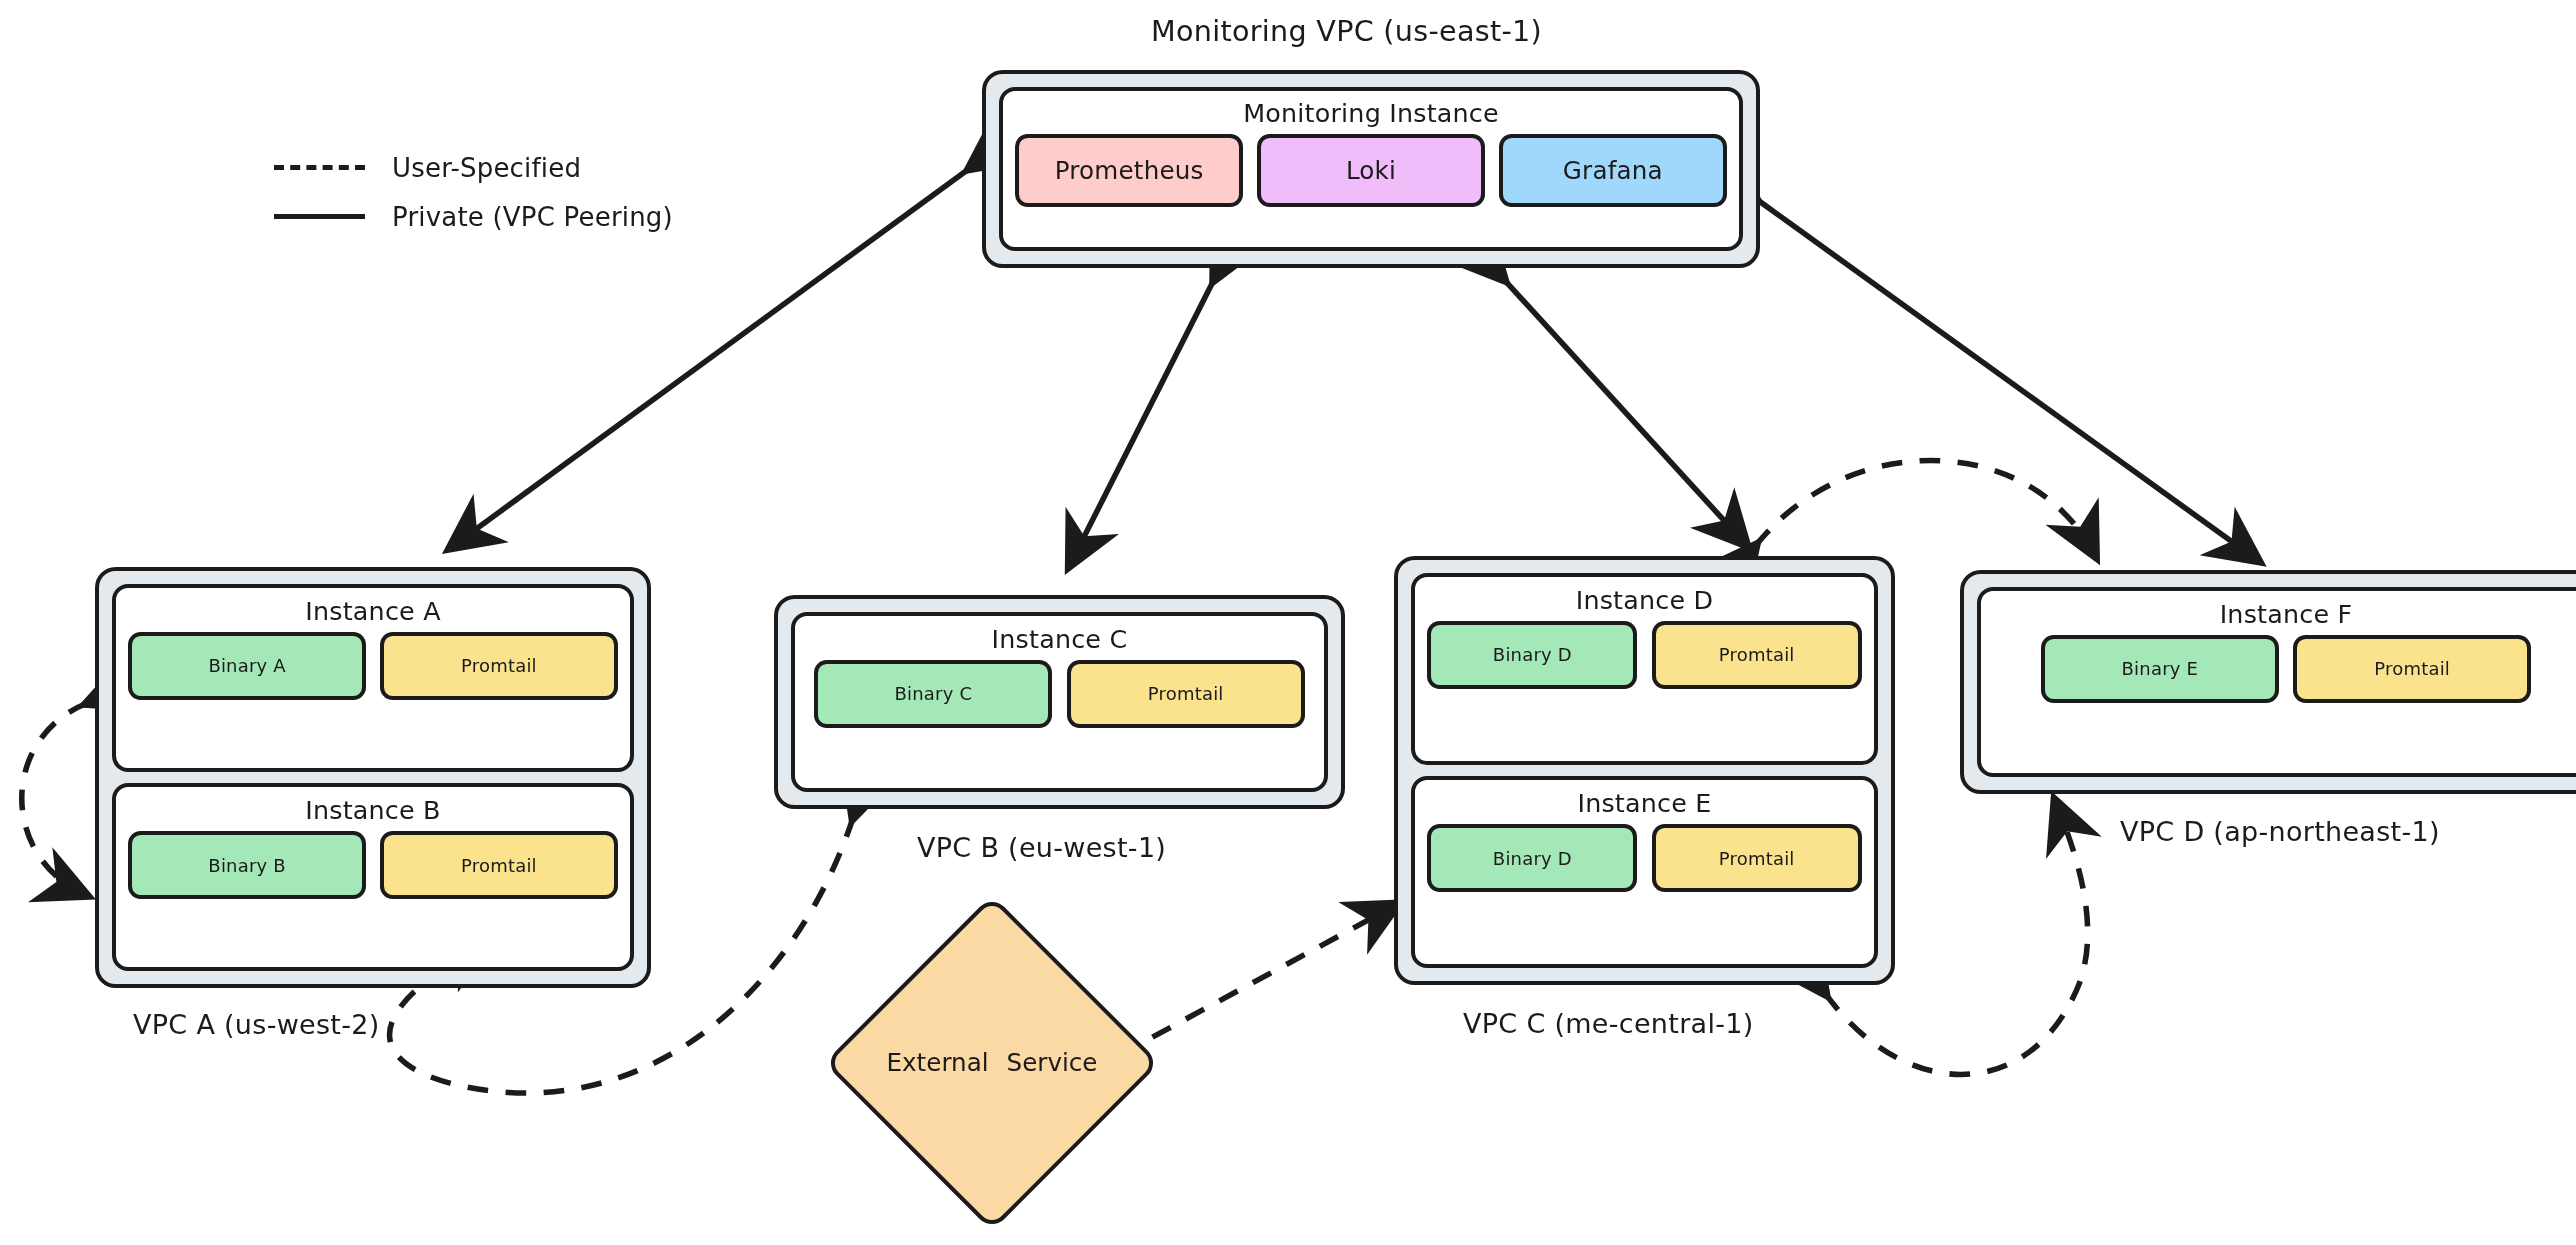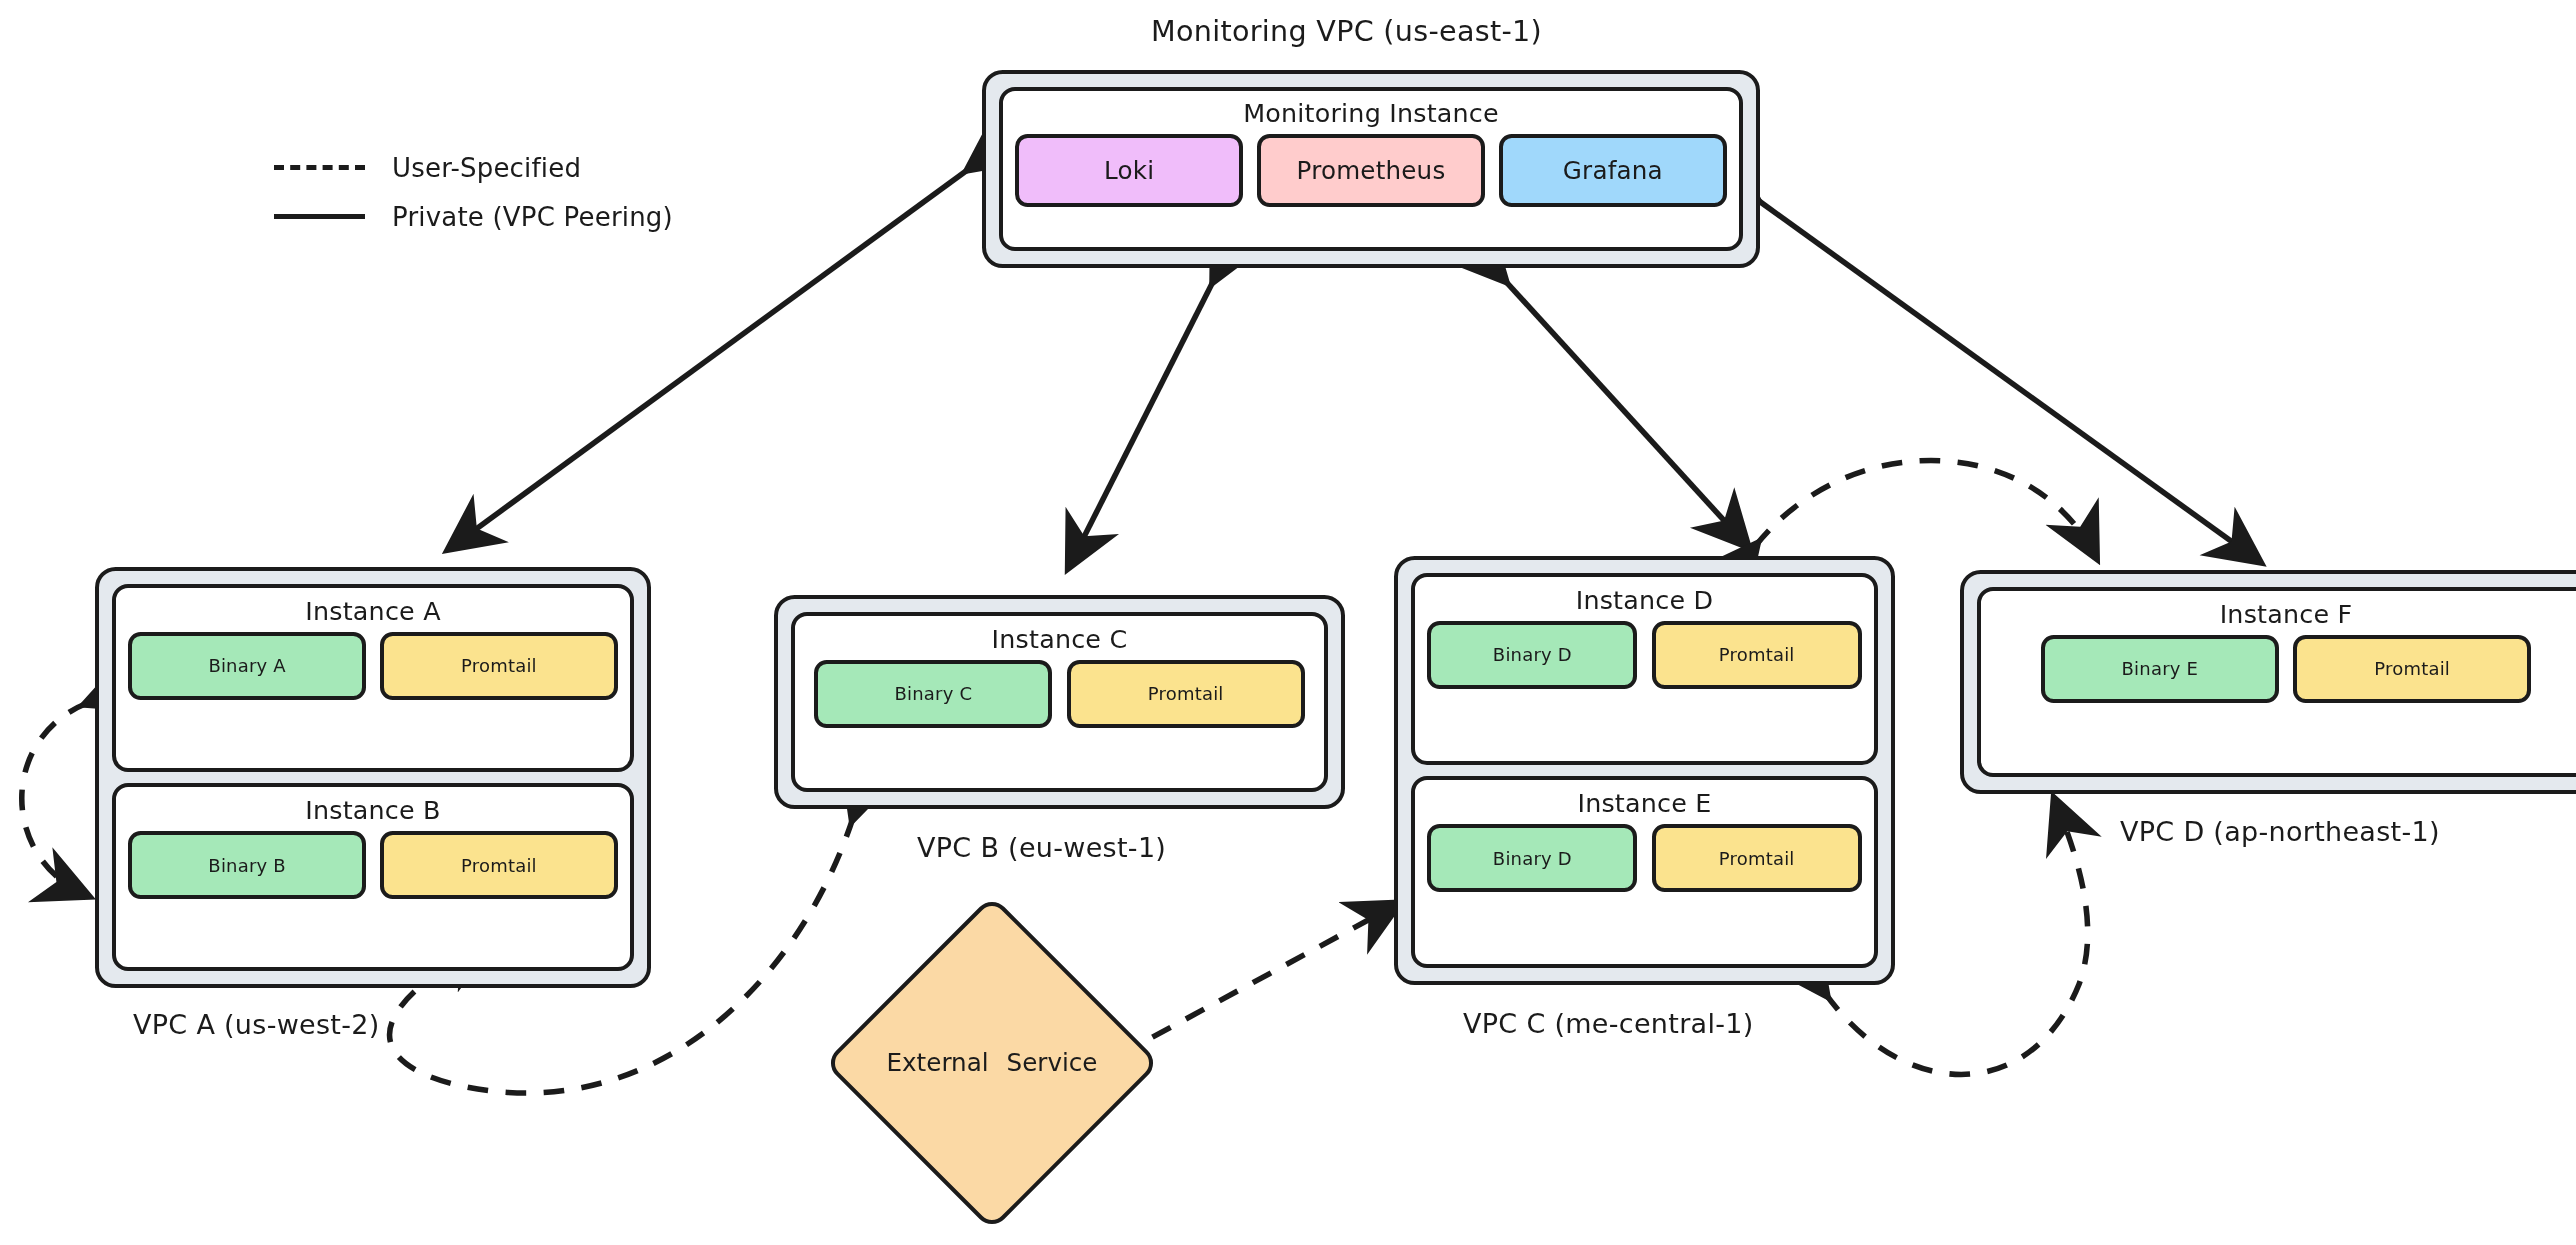--- a/index.html
+++ b/index.html
@@ -132,22 +132,22 @@
       <span class="legend-text">Private (VPC Peering)</span>
     </div>
   </div>
 
   <div class="lbl diagram-title" style="left:1151px;top:14.3px;">Monitoring VPC (us-east-1)</div>
 
   <div class="vpc" id="monitoring-vpc">
     <div class="instance" id="monitoring-instance">
       <div class="instance-title">Monitoring Instance</div>
       <div class="procs">
+        <div class="proc" style="background:#ffcccc;">Prometheus</div>
         <div class="proc" style="background:#f0bdfa;">Loki</div>
-        <div class="proc" style="background:#ffcccc;">Prometheus</div>
         <div class="proc" style="background:#a0d8fb;">Grafana</div>
       </div>
     </div>
   </div>
 
   <div class="vpc" id="vpc-a">
     <div class="instance">
       <div class="instance-title">Instance A</div>
       <div class="procs">
         <div class="proc" style="background:#a5e8b8;">Binary A</div>

